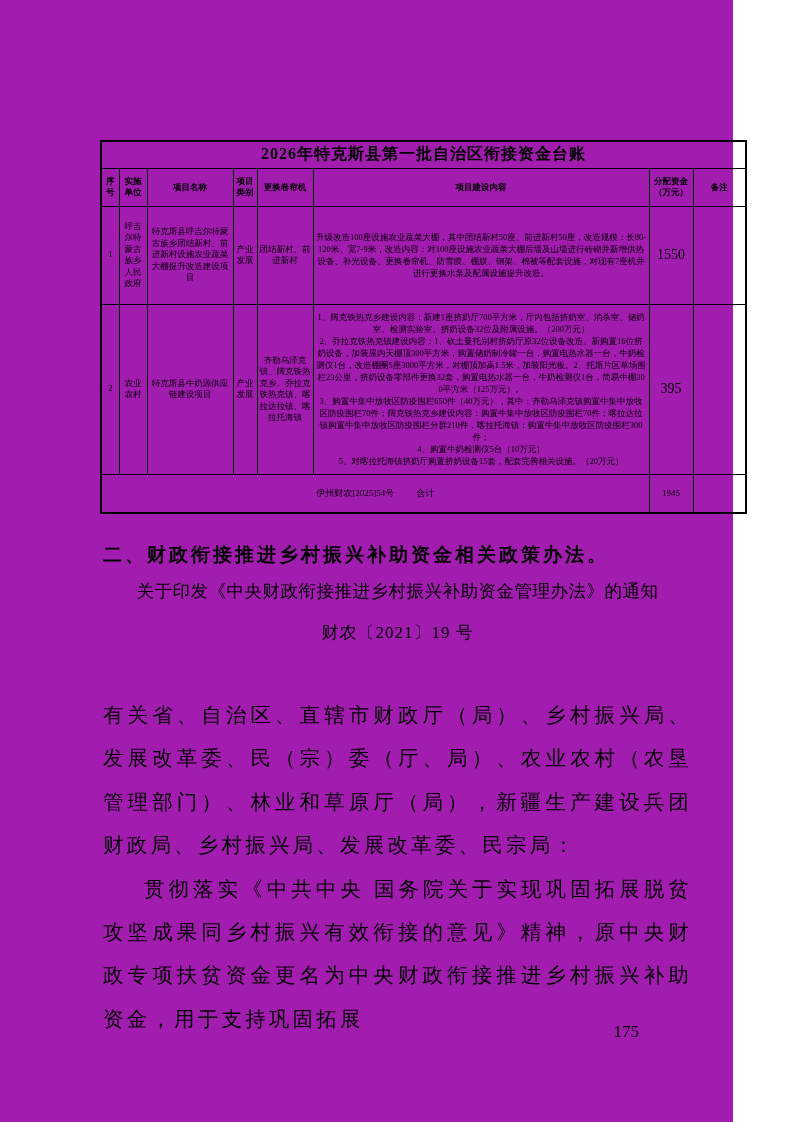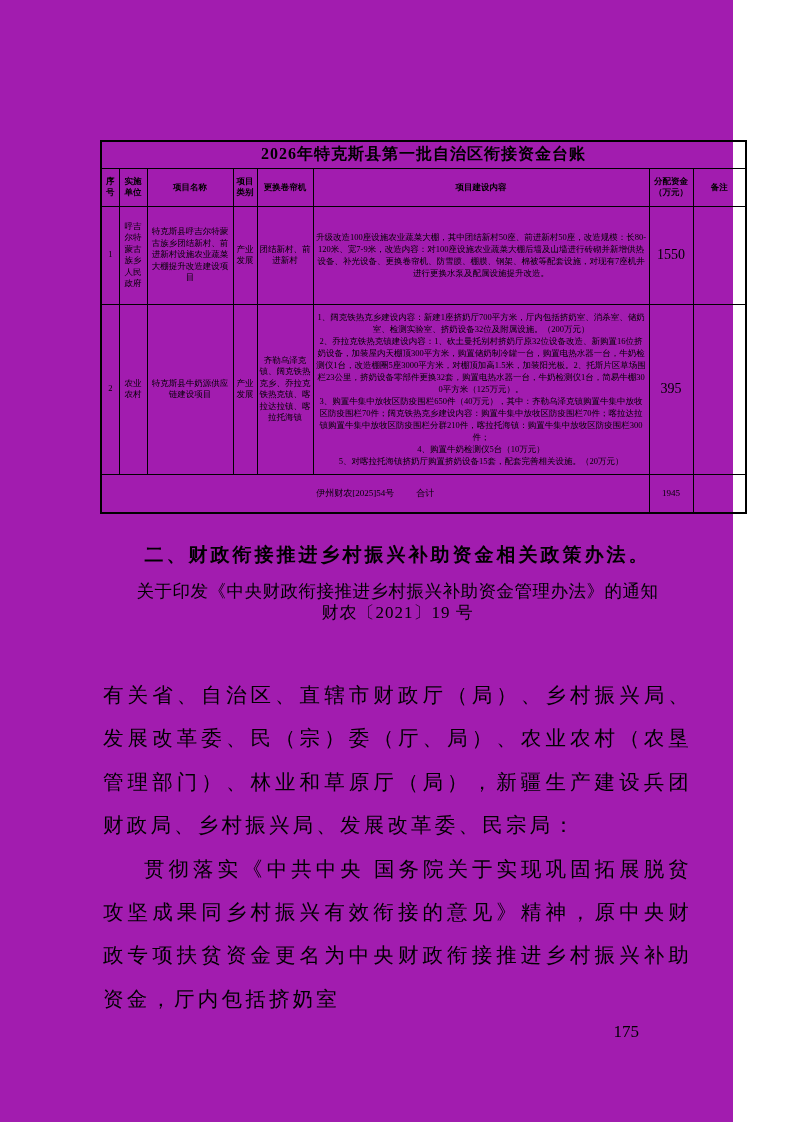--- a/index.html
+++ b/index.html
@@ -64,31 +64,32 @@
   .section {
     position: absolute;
     left: 103px; top: 512px;
     width: 589px;
   }
   .sec-heading {
     margin-top: 31px;
     font-size: 19px;
     font-weight: bold;
     letter-spacing: 3px;
-    text-align: center;
+    text-align: left;
     line-height: 24px;
   }
   .sec-subheading {
     margin-top: 13px;
     font-size: 17.5px;
     letter-spacing: 0.5px;
     text-align: center;
     line-height: 22px;
   }
   .sec-docnum {
+    margin-top: 20px;
     font-size: 17px;
     letter-spacing: 1px;
     text-align: center;
     line-height: 22px;
   }
   .body-para {
     font-size: 20.5px;
     letter-spacing: 3.2px;
     line-height: 43.4px;
     text-align: justify;
@@ -168,18 +169,18 @@
         <td></td>
       </tr>
     </tbody>
   </table>
 
   <div class="section">
     <h2 class="sec-heading">二、财政衔接推进乡村振兴补助资金相关政策办法。</h2>
     <p class="sec-subheading">关于印发《中央财政衔接推进乡村振兴补助资金管理办法》的通知</p>
     <p class="sec-docnum">财农〔2021〕19 号</p>
     <p class="body-para first">有关省、自治区、直辖市财政厅（局）、乡村振兴局、发展改革委、民（宗）委（厅、局）、农业农村（农垦管理部门）、林业和草原厅（局），新疆生产建设兵团财政局、乡村振兴局、发展改革委、民宗局：</p>
-    <p class="body-para indent">贯彻落实《中共中央 国务院关于实现巩固拓展脱贫攻坚成果同乡村振兴有效衔接的意见》精神，原中央财政专项扶贫资金更名为中央财政衔接推进乡村振兴补助资金，厅内包括挤奶室</p>
+    <p class="body-para indent">贯彻落实《中共中央 国务院关于实现巩固拓展脱贫攻坚成果同乡村振兴有效衔接的意见》精神，原中央财政专项扶贫资金更名为中央财政衔接推进乡村振兴补助资金，用于支持巩固拓展</p>
   </div>
 
   <div class="page-number">175</div>
 
 </div>
 
 </body></html>

